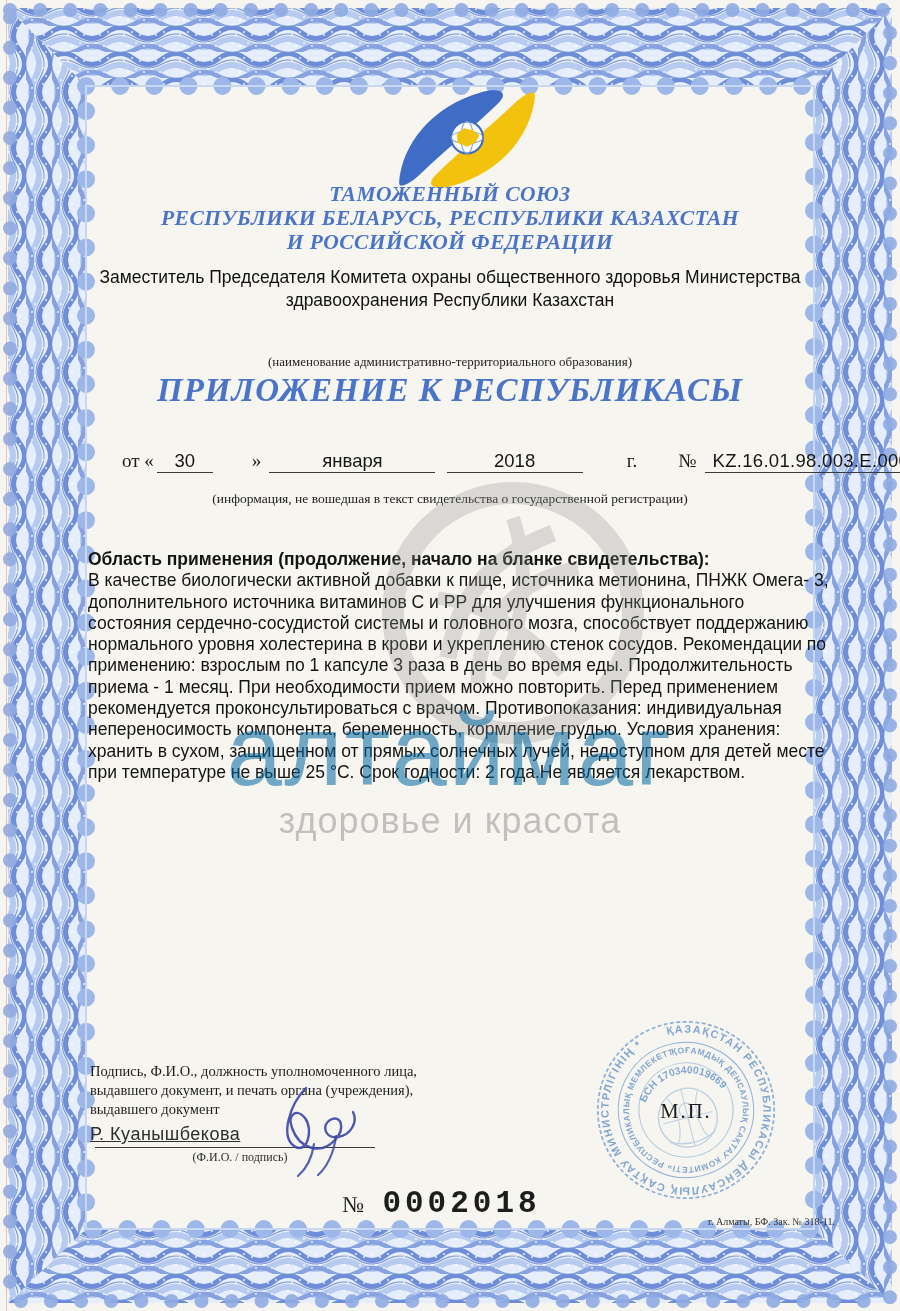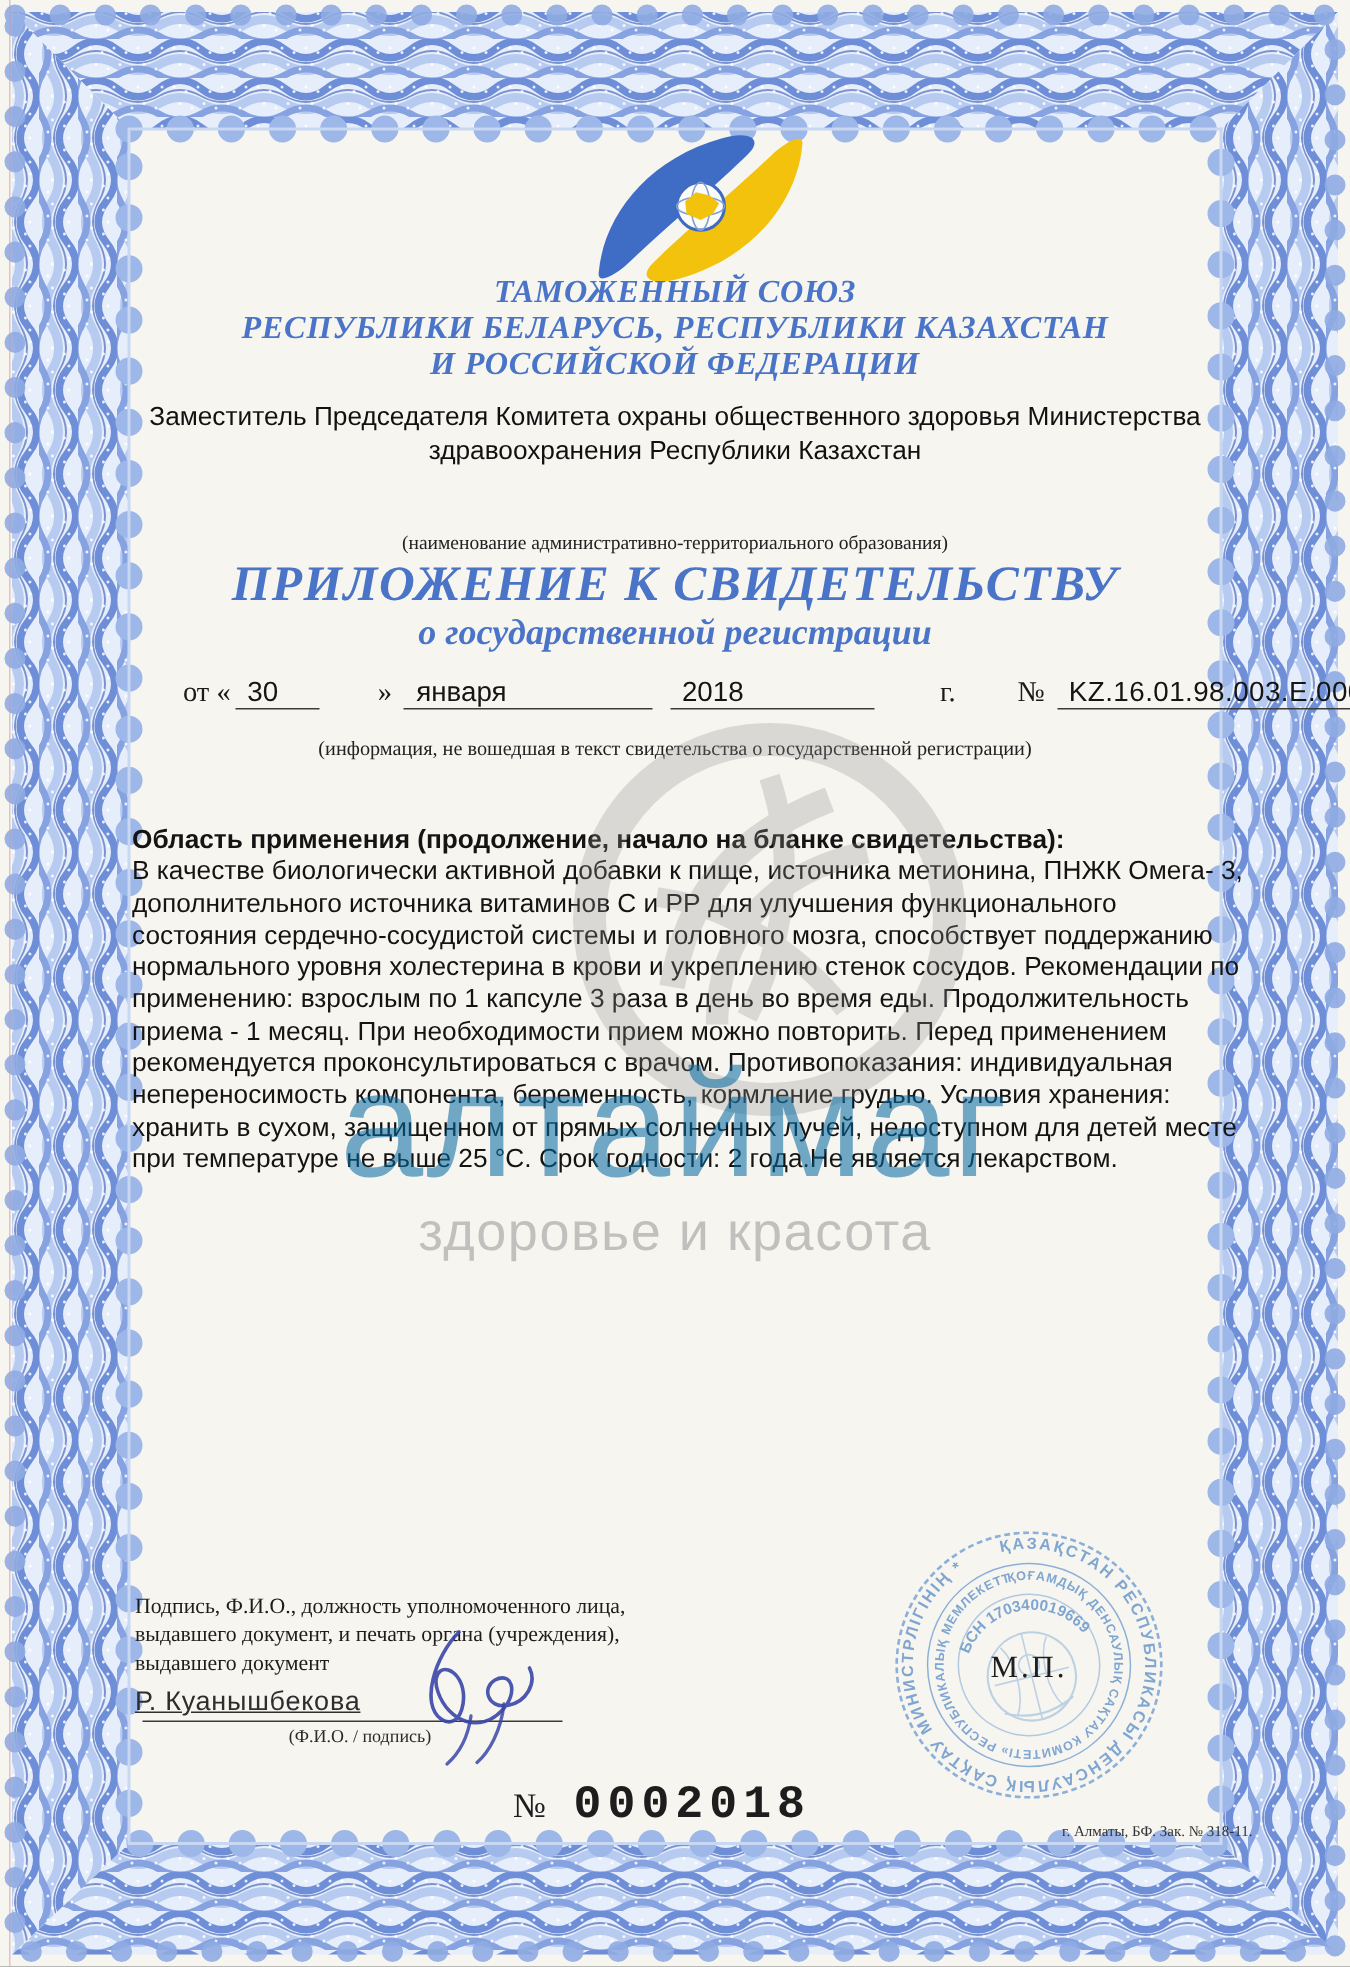--- a/index.html
+++ b/index.html
@@ -15,21 +15,21 @@
     color:#4a74c8;font-size:21.5px;line-height:24px;letter-spacing:.5px;}
   .committee-line{font-size:17.5px;line-height:22.5px;color:#111;}
   .small-note{font-family:"Liberation Serif",serif;font-size:13px;color:#222;}
   .title-main{font-family:"Liberation Serif",serif;font-style:italic;font-weight:bold;
     color:#4a74c8;font-size:33px;letter-spacing:1px;}
   .title-sub{font-family:"Liberation Serif",serif;font-style:italic;font-weight:bold;
     color:#4a74c8;font-size:24px;}
   
   .dateline{font-size:18.5px;white-space:nowrap;}
   .dl-serif{font-family:"Liberation Serif",serif;font-size:19px;color:#1a1a1a;padding-left:36px;}
-  .dl-fill{display:inline-block;border-bottom:1.6px solid #3a3a3a;text-align:left;
+  .dl-fill{display:inline-block;border-bottom:1.6px solid #3a3a3a;text-align:center;
     font-family:"Liberation Sans",sans-serif;font-size:18.5px;color:#151515;
     padding:0 8px;margin:0 3px;vertical-align:baseline;}
   .dl-day{min-width:40px;}
   .dl-month{min-width:150px;}
   .dl-year{min-width:120px;}
   .dl-number{min-width:240px;letter-spacing:.3px;}
   
   .content{left:88px;width:742px;font-size:17.5px;line-height:21.3px;color:#141414;text-align:left;}
   .content .heading{font-weight:bold;margin-top:20px;}
   
@@ -128,22 +128,21 @@
     <div class="union-line">И РОССИЙСКОЙ ФЕДЕРАЦИИ</div>
   </div>
 
   <div class="abs center" style="top:266px">
     <div class="committee-line">Заместитель Председателя Комитета охраны общественного здоровья Министерства</div>
     <div class="committee-line">здравоохранения Республики Казахстан</div>
   </div>
 
   <div class="abs center small-note" style="top:354px">(наименование административно-территориального образования)</div>
 
-  <div class="abs center title-main" style="top:372px">ПРИЛОЖЕНИЕ К СВИДЕТЕЛЬСТВУ</div>
-  <div class="abs center title-sub" style="top:409px">о государственной регистрации</div>
+  <div class="abs center title-main" style="top:372px">ПРИЛОЖЕНИЕ К РЕСПУБЛИКАСЫ</div>
 
   <div class="abs center dateline" style="top:450px">
     <span class="dl-serif">от «</span><span class="dl-fill dl-day">30</span><span class="dl-serif">»</span>
     <span class="dl-fill dl-month">января</span>
     <span class="dl-fill dl-year">2018</span>
     <span class="dl-serif">г.</span>
     <span class="dl-serif">№</span>
     <span class="dl-fill dl-number">KZ.16.01.98.003.E.000030.01.18</span>
   </div>
 

